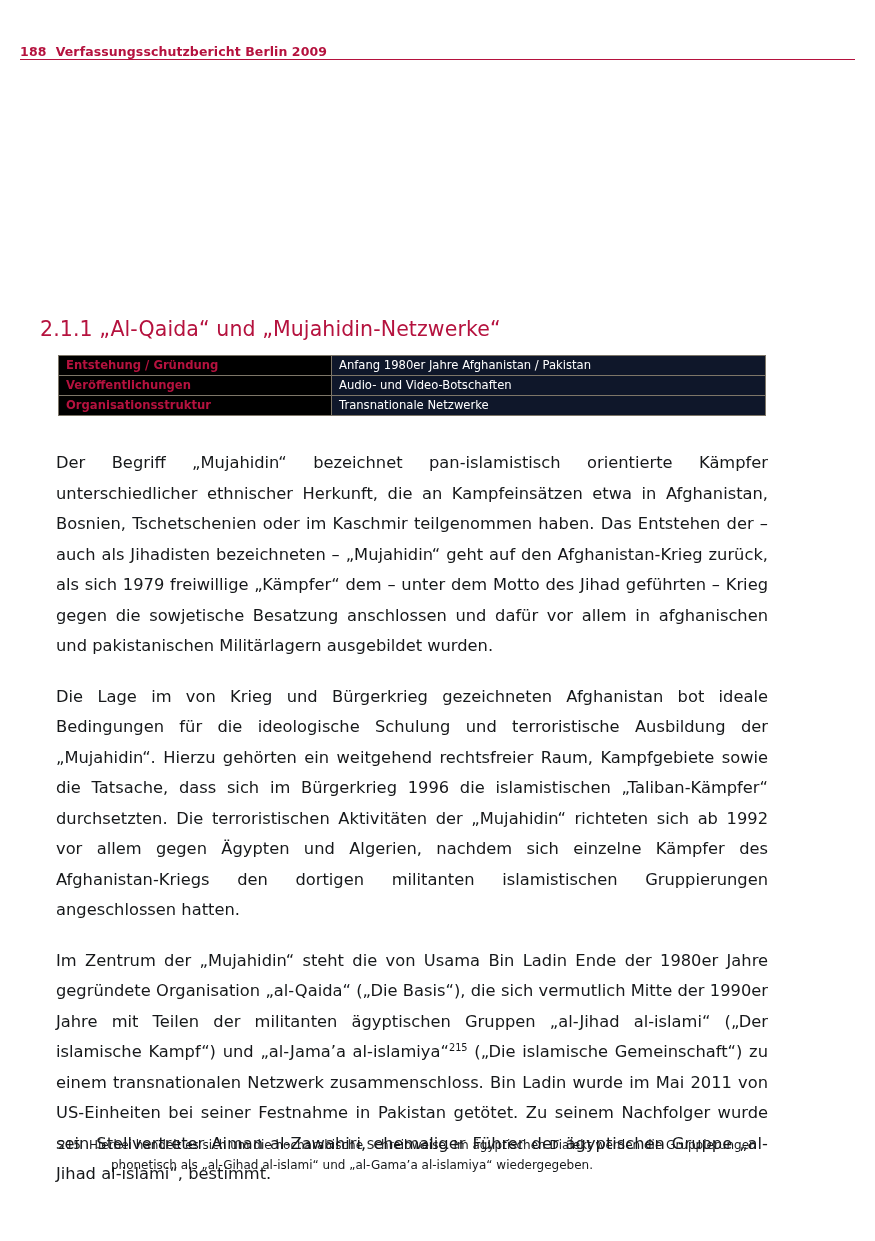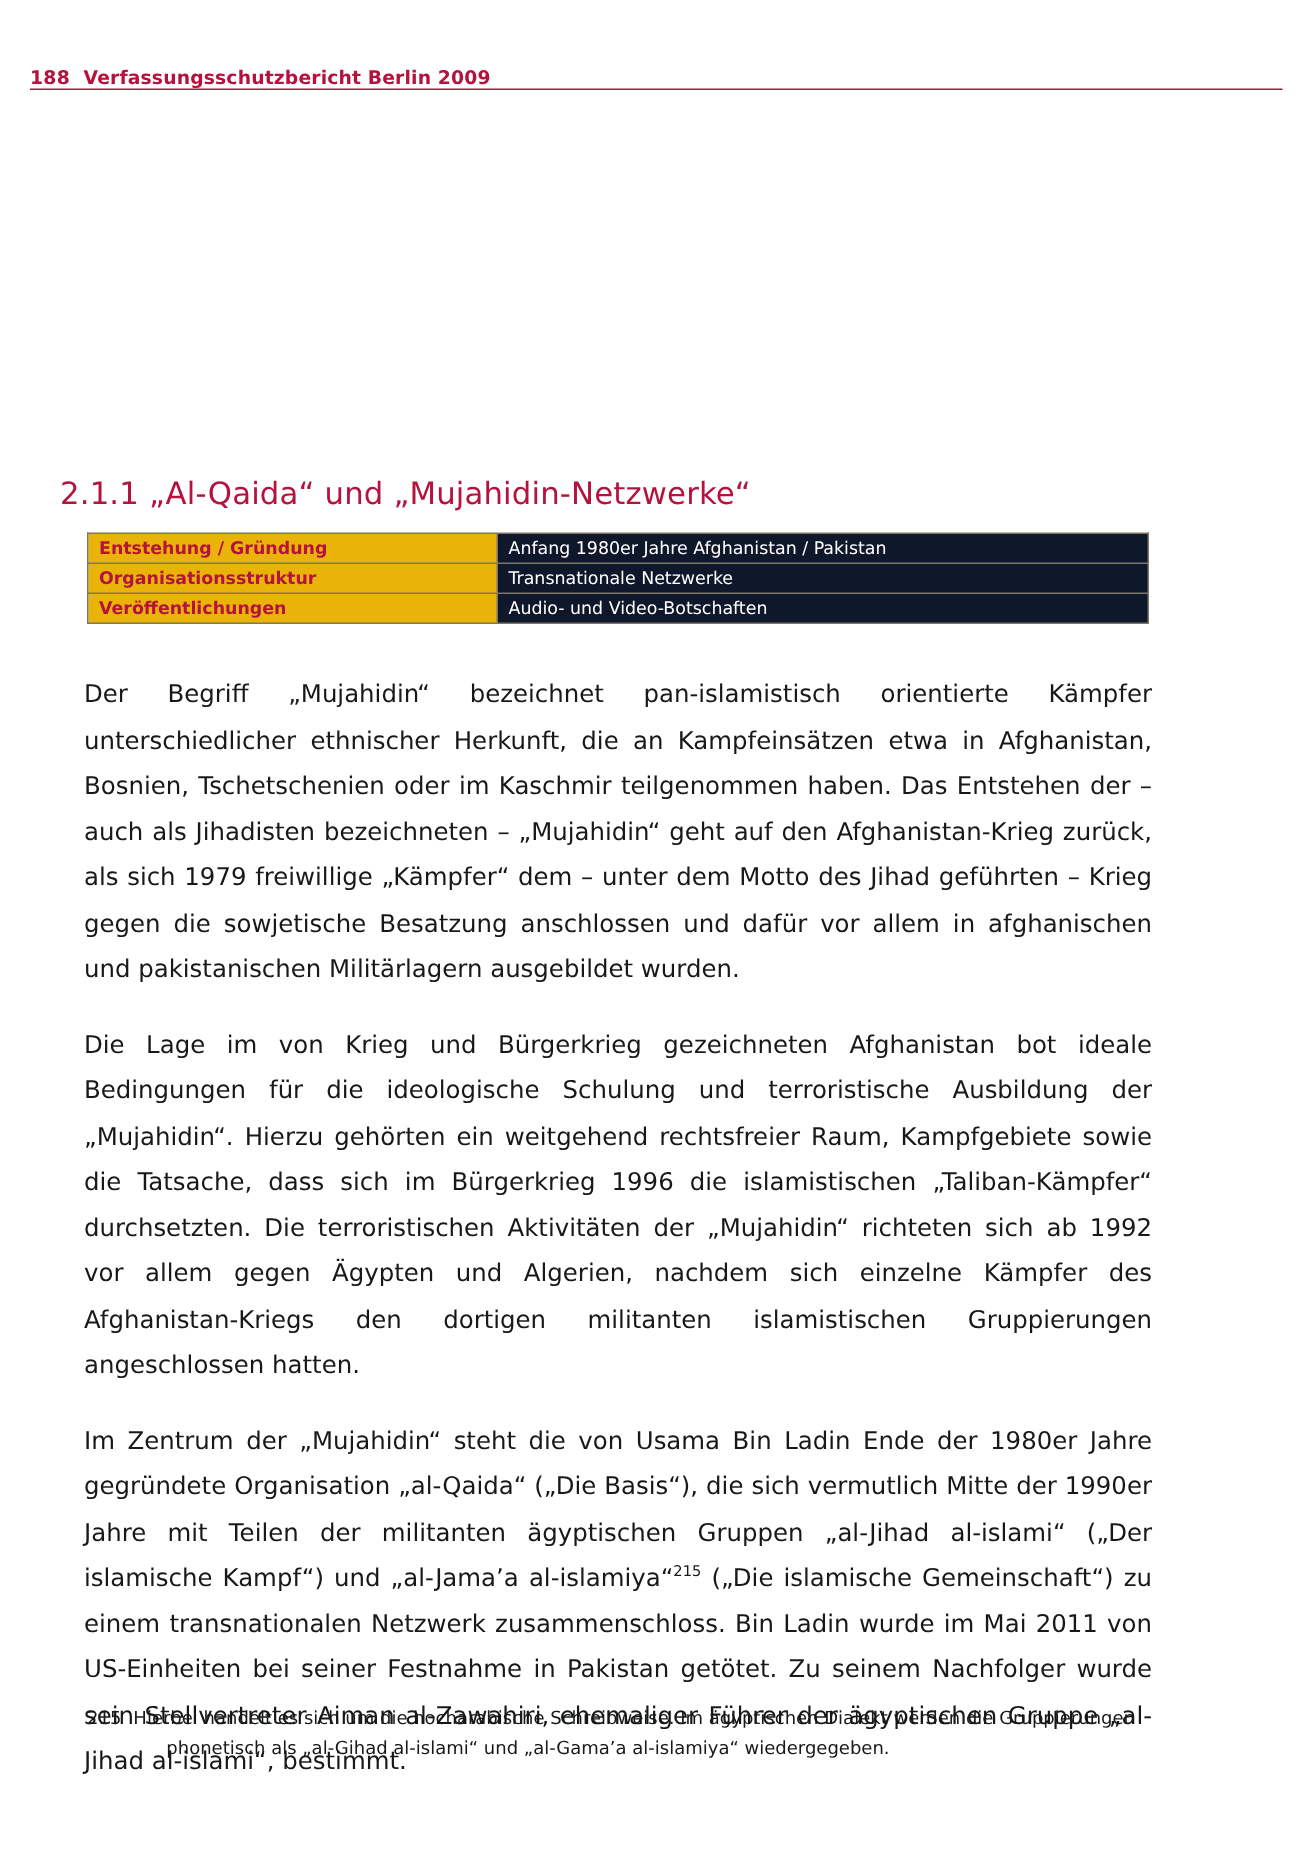--- a/index.html
+++ b/index.html
@@ -89,21 +89,21 @@
   }
   .info-table tr { height: 20px; }
   .info-table td {
     padding: 2px 7px 3px 7px;
     font-size: 11.6px;
     line-height: 14px;
     vertical-align: middle;
   }
   .info-table td.label {
     width: 258px;
-    background: #eab308;
+    background: #000000;
     color: #b5123e;
     font-weight: bold;
     border: 1px solid #7d7668;
     border-right: none;
   }
   .info-table td.value {
     background: #0f172a;
     color: #ffffff;
     border: 1px solid #7d7668;
   }
@@ -171,26 +171,26 @@
 
   <h2 class="section-heading">2.1.1 „Al-Qaida“ und „Mujahidin-Netzwerke“</h2>
 
   <table class="info-table">
     <tbody>
       <tr>
         <td class="label">Entstehung / Gründung</td>
         <td class="value">Anfang 1980er Jahre Afghanistan / Pakistan</td>
       </tr>
       <tr>
+        <td class="label">Veröffentlichungen</td>
+        <td class="value">Audio- und Video-Botschaften</td>
+      </tr>
+      <tr>
         <td class="label">Organisationsstruktur</td>
         <td class="value">Transnationale Netzwerke</td>
-      </tr>
-      <tr>
-        <td class="label">Veröffentlichungen</td>
-        <td class="value">Audio- und Video-Botschaften</td>
       </tr>
     </tbody>
   </table>
 
   <div class="body-col">
     <p>Der Begriff „Mujahidin“ bezeichnet pan-islamistisch orientierte Kämpfer unterschiedlicher ethnischer Herkunft, die an Kampfeinsätzen etwa in Afghanistan, Bosnien, Tschetschenien oder im Kaschmir teilgenommen haben. Das Entstehen der – auch als Jihadisten bezeichneten – „Mujahidin“ geht auf den Afghanistan-Krieg zurück, als sich 1979 freiwillige „Kämpfer“ dem – unter dem Motto des Jihad geführten – Krieg gegen die sowjetische Besatzung anschlossen und dafür vor allem in afghanischen und pakistanischen Militärlagern ausgebildet wurden.</p>
     <p>Die Lage im von Krieg und Bürgerkrieg gezeichneten Afghanistan bot ideale Bedingungen für die ideologische Schulung und terroristische Ausbildung der „Mujahidin“. Hierzu gehörten ein weitgehend rechtsfreier Raum, Kampfgebiete sowie die Tatsache, dass sich im Bürgerkrieg 1996 die islamistischen „Taliban-Kämpfer“ durchsetzten. Die terroristischen Aktivitäten der „Mujahidin“ richteten sich ab 1992 vor allem gegen Ägypten und Algerien, nachdem sich einzelne Kämpfer des Afghanistan-Kriegs den dortigen militanten islamistischen Gruppierungen angeschlossen hatten.</p>
     <p><span>Im Zentrum der „Mujahidin“ steht die von Usama Bin Ladin Ende der 1980er Jahre gegründete Organisation „al-Qaida“ („Die Basis“), die sich vermutlich Mitte der 1990er Jahre mit Teilen der militanten ägyptischen Gruppen „al-Jihad al-islami“ („Der islamische Kampf“) und „al-Jama’a al-islamiya“</span><sup>215</sup><span> („Die islamische Gemeinschaft“) zu einem transnationalen Netzwerk zusammenschloss. Bin Ladin wurde im Mai 2011 von US-Einheiten bei seiner Festnahme in Pakistan getötet. Zu seinem Nachfolger wurde sein Stellvertreter Aiman al-Zawahiri, ehemaliger Führer der ägyptischen Gruppe „al-Jihad al-islami“, bestimmt.</span></p>
   </div>
 

